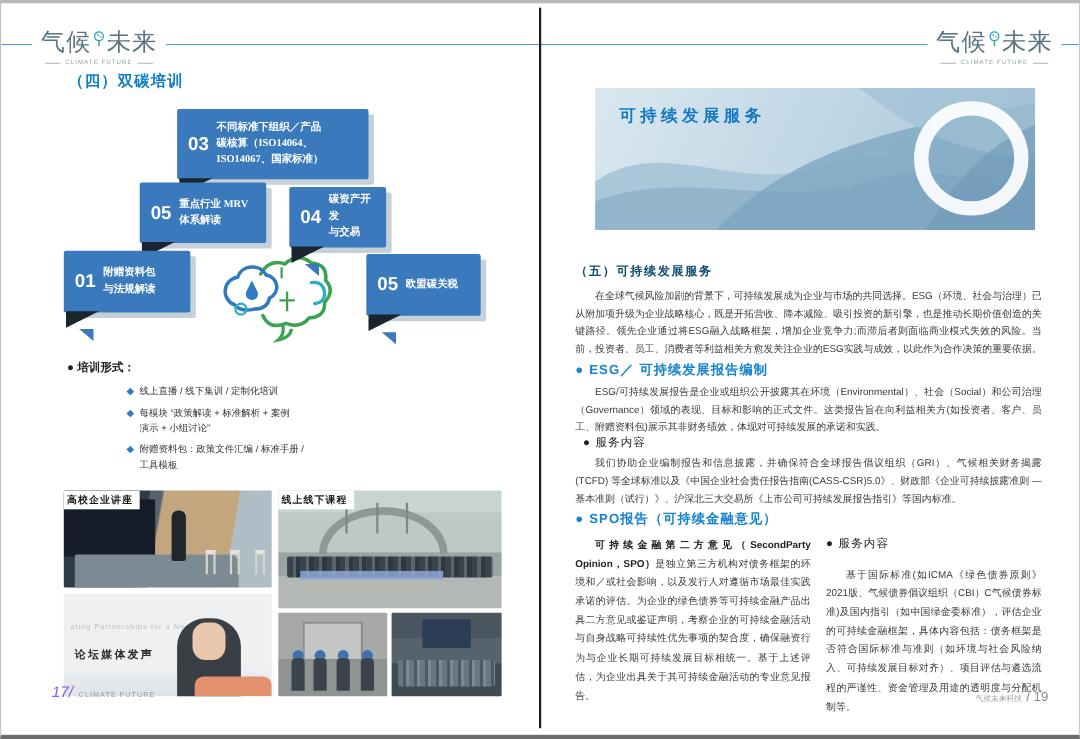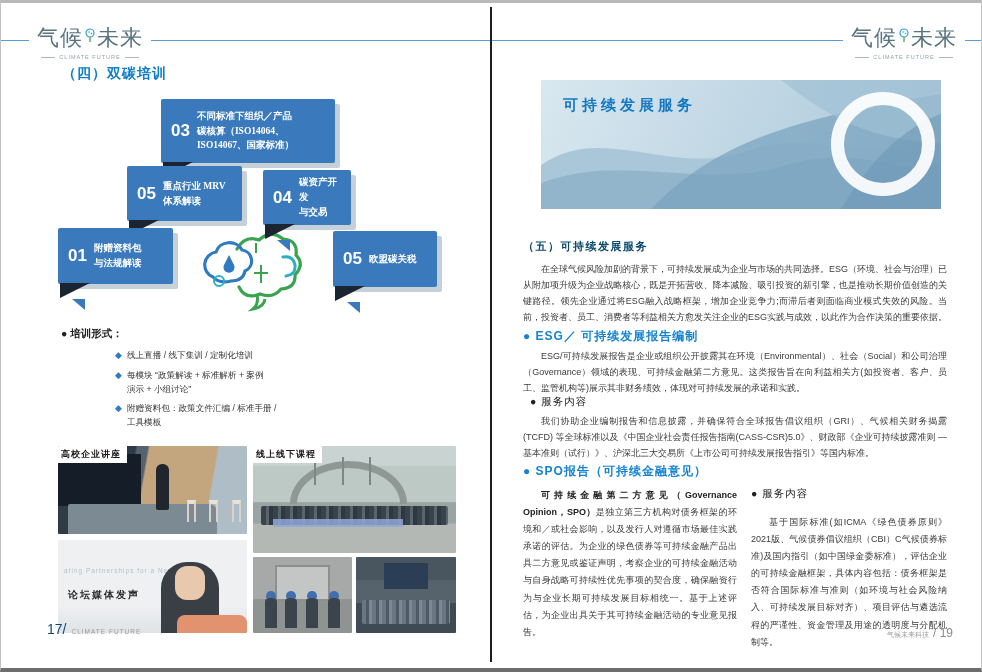--- a/index.html
+++ b/index.html
@@ -62,21 +62,21 @@
   .ph-c .banner { position:absolute; left:10%; top:68%; width:64%; height:8%; background:#8fa6d6; opacity:.85; }
   .ph-d { background:linear-gradient(180deg,#a7a9a8 0 55%,#8f9392 56%); }
   .ph-d .door { position:absolute; left:22%; top:10%; width:56%; height:48%; background:#c3c6c4; border:2px solid #8c8f8e; }
   .ph-d .w { position:absolute; bottom:6%; width:12px; height:30px; background:#3b444d; border-radius:4px 4px 0 0; }
   .ph-d .w::before { content:""; position:absolute; left:1px; top:-7px; width:10px; height:7px; background:#3f6fae; border-radius:5px 5px 1px 1px; }
   .ph-e { background:linear-gradient(180deg,#49555f 0 30%,#56636d 31% 60%,#3e4a54 61%); }
   .ph-e .screen { position:absolute; left:28%; top:8%; width:44%; height:34%; background:#2c3e55; }
   .ph-e .crowd { position:absolute; left:6%; right:6%; bottom:12%; height:32%; background:repeating-linear-gradient(90deg,#6a7682 0 4px,#4d5a66 4px 7px,#7c8894 7px 10px); border-radius:2px; }
 
   .foot-l { position:absolute; display:flex; align-items:baseline; gap:5px; }
-  .foot-l .pg { font-size:14px; color:#0c4a6e; }
+  .foot-l .pg { font-size:14px; color:#8b5cf6;font-style:italic; }
   .foot-l .lb { font-size:6.5px; color:#9a9a9a; letter-spacing:1px; }
 
   
   .banner { position:absolute; left:49px; top:77px; width:400px; height:129px; overflow:hidden;
             background:linear-gradient(115deg,#d9e8f0 0%,#c2d8e5 45%,#a9c4d6 100%); }
   .banner svg { position:absolute; left:0; top:0; width:100%; height:100%; }
   .banner .ring { position:absolute; left:290px; top:12px; width:104px; height:104px; border:13px solid #ffffff;
                   border-radius:50%; opacity:.92; }
   .banner-title { position:absolute; left:22px; top:16px; font-size:15px; font-weight:bold; color:#1478c2; letter-spacing:4px; z-index:2; }
 
@@ -264,29 +264,29 @@
         <path d="M300,130 C330,80 360,50 400,34 L400,130 Z" fill="#6d97b5" opacity="0.6"></path>
       </svg>
       <div class="ring"></div>
       <div class="banner-title">可持续发展服务</div>
     </div>
 
     <div class="r-sec-title" style="left:31px; top:236px;">（五）可持续发展服务</div>
     <p class="para" style="left:31px; top:258px;">在全球气候风险加剧的背景下，可持续发展成为企业与市场的共同选择。ESG（环境、社会与治理）已从附加项升级为企业战略核心，既是开拓营收、降本减险、吸引投资的新引擎，也是推动长期价值创造的关键路径。领先企业通过将ESG融入战略框架，增加企业竞争力;而滞后者则面临商业模式失效的风险。当前，投资者、员工、消费者等利益相关方愈发关注企业的ESG实践与成效，以此作为合作决策的重要依据。</p>
 
     <div class="blue-head" style="left:31px; top:325px;">● ESG／ 可持续发展报告编制</div>
-    <p class="para" style="left:31px; top:345px;">ESG/可持续发展报告是企业或组织公开披露其在环境（Environmental）、社会（Social）和公司治理（Governance）领域的表现、可持续金融第二方意见。这类报告旨在向利益相关方(如投资者、客户、员工、监管机构等)展示其非财务绩效，体现对可持续发展的承诺和实践。</p>
+    <p class="para" style="left:31px; top:345px;">ESG/可持续发展报告是企业或组织公开披露其在环境（Environmental）、社会（Social）和公司治理（Governance）领域的表现、目标和影响的正式文件。这类报告旨在向利益相关方(如投资者、客户、员工、附赠资料包)展示其非财务绩效，体现对可持续发展的承诺和实践。</p>
 
     <div class="svc-head" style="left:38px; top:392px;">● 服务内容</div>
     <p class="para" style="left:31px; top:410px;">我们协助企业编制报告和信息披露，并确保符合全球报告倡议组织（GRI）、气候相关财务揭露 (TCFD) 等全球标准以及《中国企业社会责任报告指南(CASS-CSR)5.0》、财政部《企业可持续披露准则 — 基本准则（试行）》、沪深北三大交易所《上市公司可持续发展报告指引》等国内标准。</p>
 
     <div class="blue-head" style="left:31px; top:460px;">● SPO报告（可持续金融意见）</div>
 
     <div class="cols">
-      <p class="col1"><b>可持续金融第二方意见（Governance Opinion，SPO）</b><span>是独立第三方机构对债务框架的环境和／或社会影响，以及发行人对遵循市场最佳实践承诺的评估。为企业的绿色债券等可持续金融产品出具二方意见或鉴证声明，考察企业的可持续金融活动与自身战略可持续性优先事项的契合度，确保融资行为与企业长期可持续发展目标相统一。基于上述评估，为企业出具关于其可持续金融活动的专业意见报告。</span></p>
+      <p class="col1"><b>可持续金融第二方意见（SecondParty Opinion，SPO）</b><span>是独立第三方机构对债务框架的环境和／或社会影响，以及发行人对遵循市场最佳实践承诺的评估。为企业的绿色债券等可持续金融产品出具二方意见或鉴证声明，考察企业的可持续金融活动与自身战略可持续性优先事项的契合度，确保融资行为与企业长期可持续发展目标相统一。基于上述评估，为企业出具关于其可持续金融活动的专业意见报告。</span></p>
       <div class="col2">
         <div class="h">● 服务内容</div>
         <p class="p">基于国际标准(如ICMA《绿色债券原则》2021版、气候债券倡议组织（CBI）C气候债券标准)及国内指引（如中国绿金委标准），评估企业的可持续金融框架，具体内容包括：债务框架是否符合国际标准与准则（如环境与社会风险纳入、可持续发展目标对齐）、项目评估与遴选流程的严谨性、资金管理及用途的透明度与分配机制等。</p>
       </div>
     </div>
 
     <div class="foot-r">
       <span class="co">气候未来科技</span>
       <span class="pg">/ 19</span>
     </div>

